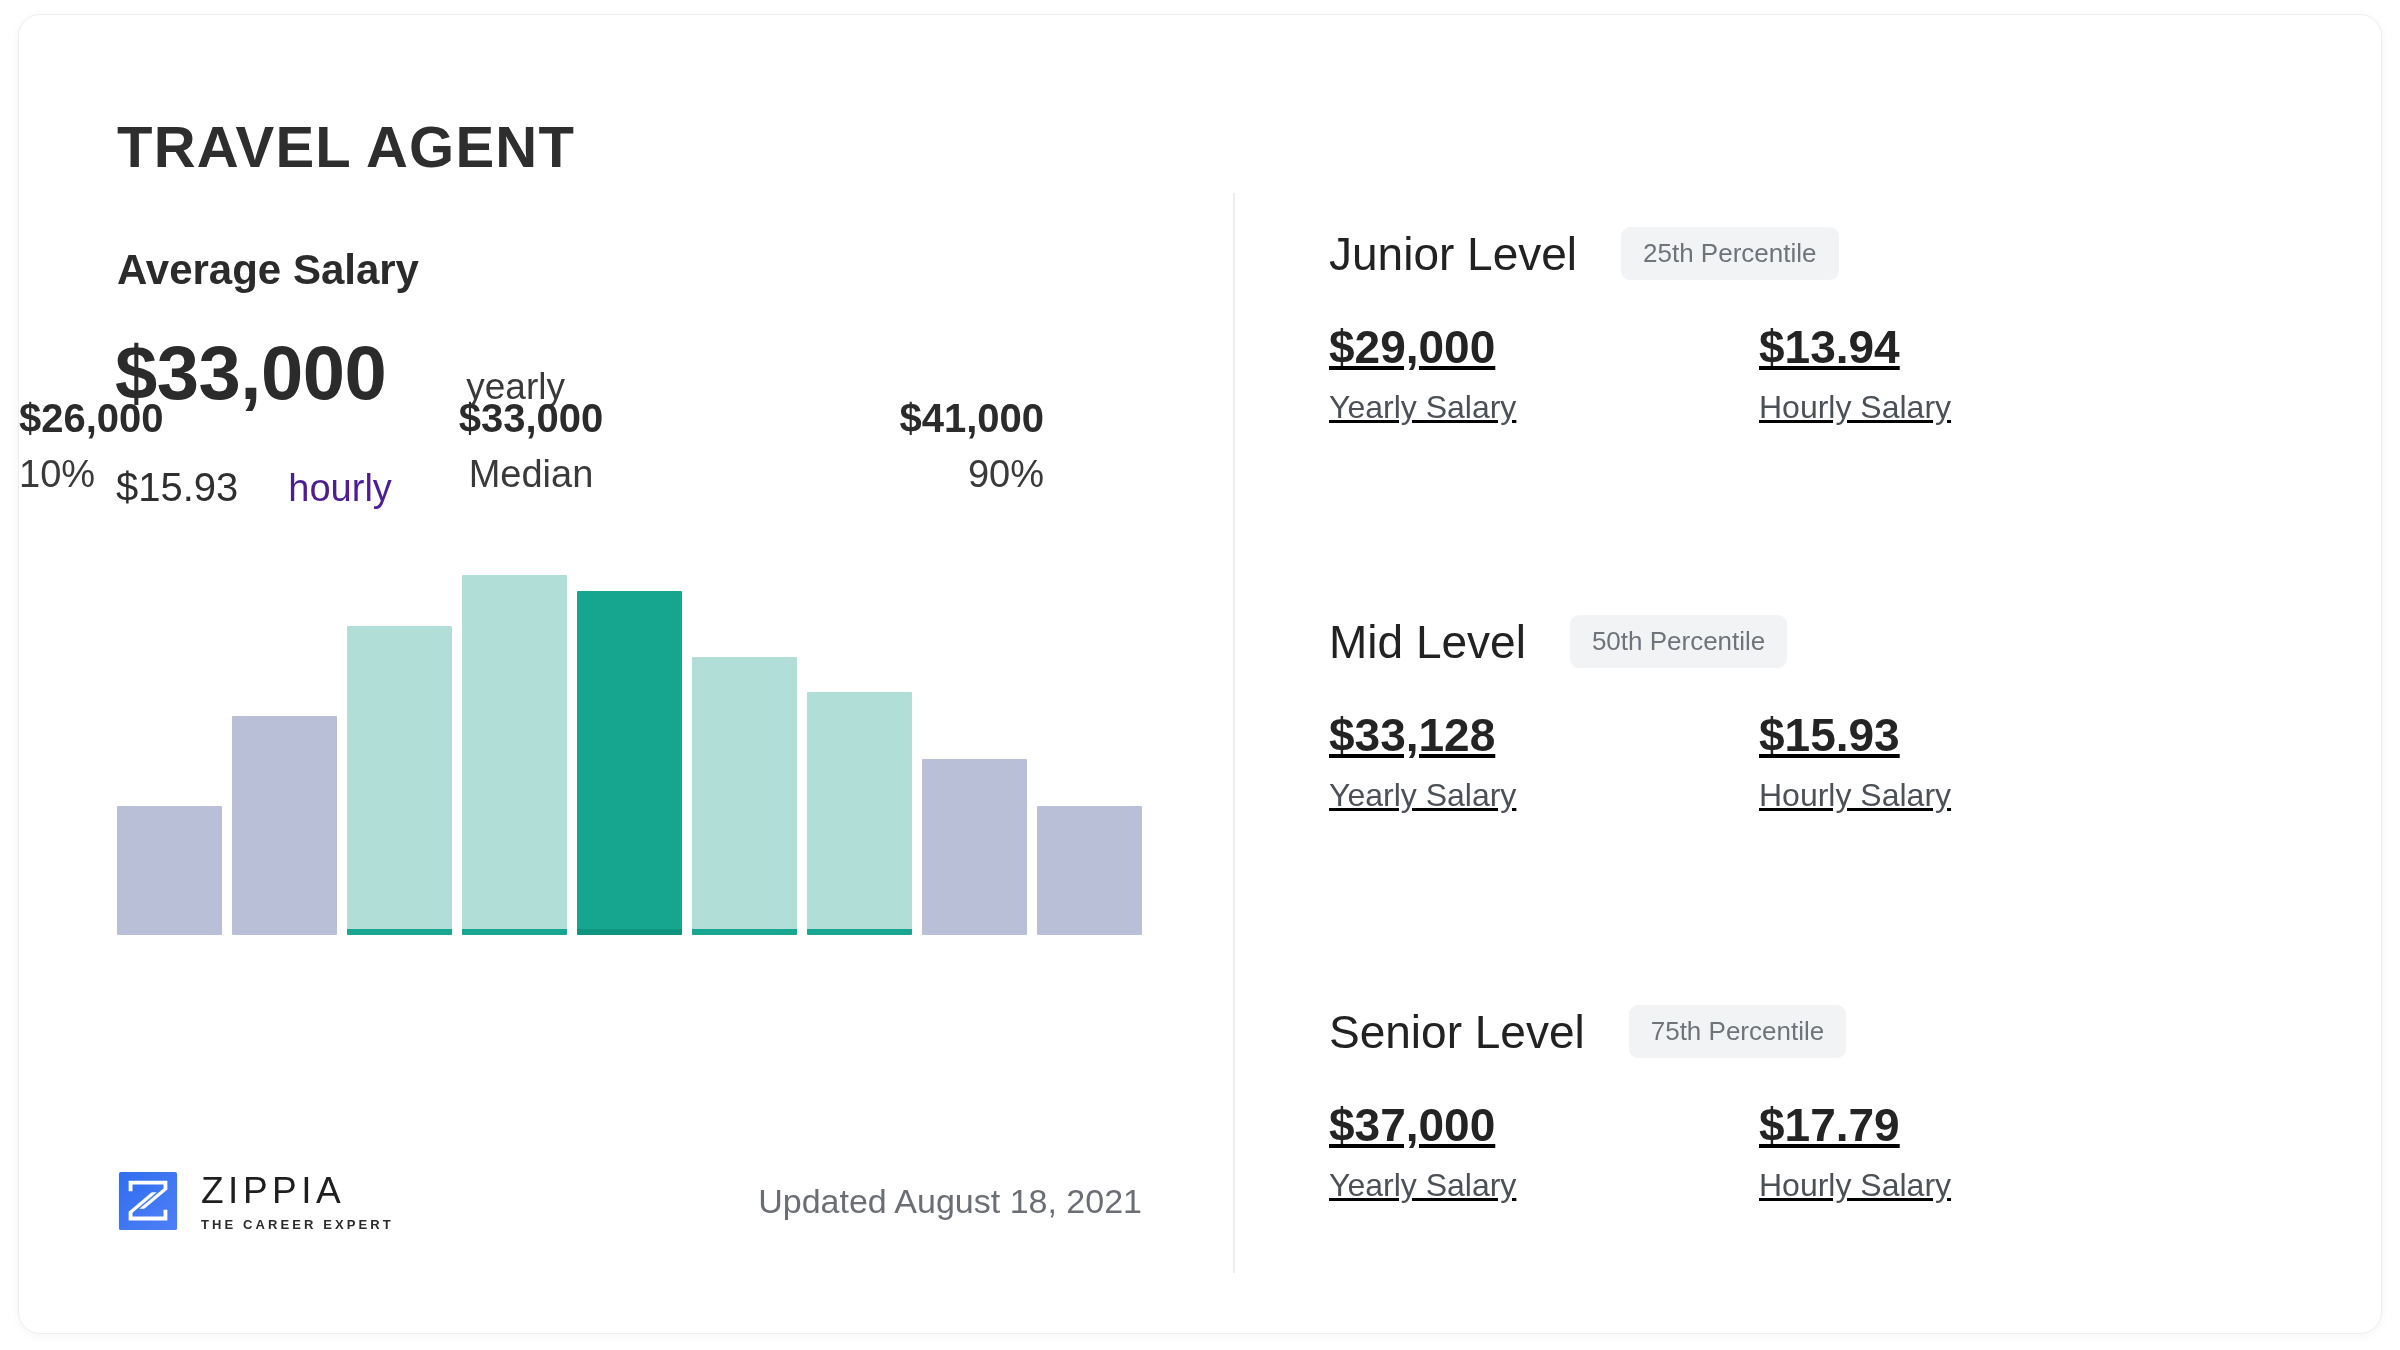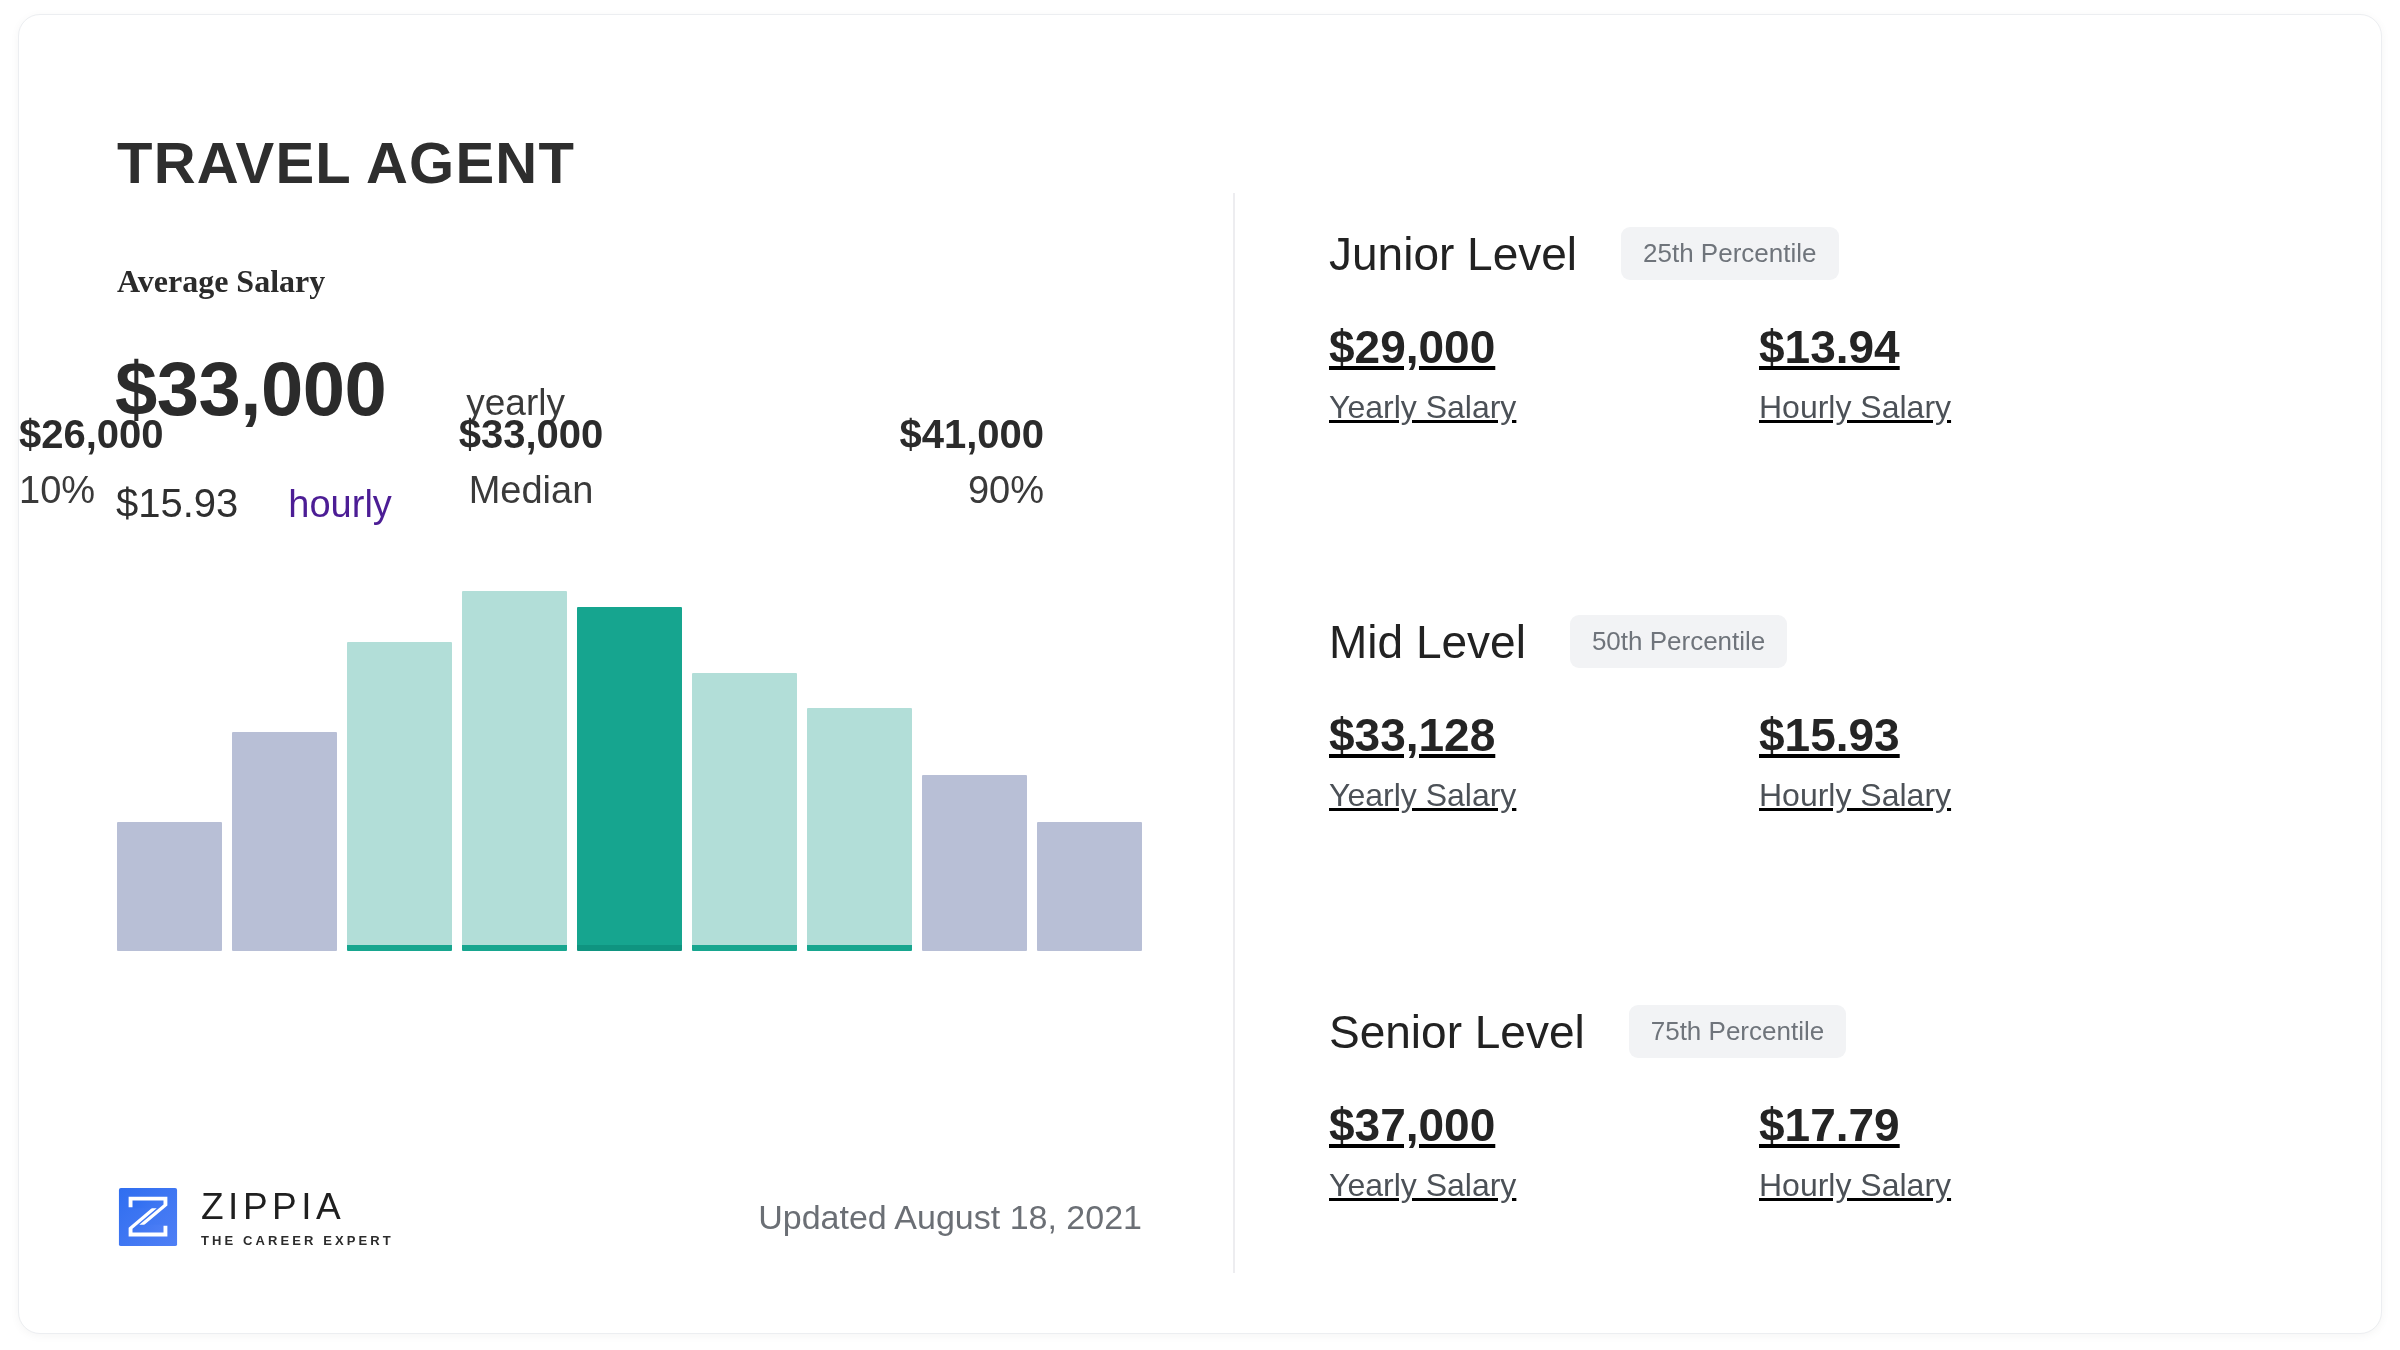--- a/index.html
+++ b/index.html
@@ -21,45 +21,44 @@
     background: #ffffff;
     border: 1px solid #eceef1;
     border-radius: 22px;
     box-shadow: 0 2px 10px rgba(0,0,0,0.045);
     overflow: hidden;
   }
 
   
   .left-panel {
     position: absolute;
-    left: 0; top: 16px;
+    left: 0; top: 0;
     width: 1215px;
     height: 100%;
   }
 
   .job-title {
     position: absolute;
     left: 98px;
     top: 103px;
     font-size: 58px;
     font-weight: 700;
     letter-spacing: 1.2px;
     color: #2e2e2e;
     line-height: 1;
   }
 
   .avg-label {
     position: absolute;
     left: 98px;
     top: 234px;
-    font-size: 32px;
+    font-size: 42px;
     font-weight: 700;
     color: #2b2b2b;
     line-height: 1;
-    font-family: Liberation Serif, serif;
   }
 
   .avg-row {
     position: absolute;
     left: 96px;
     top: 320px;
     display: flex;
     align-items: baseline;
   }
   .avg-amount {

